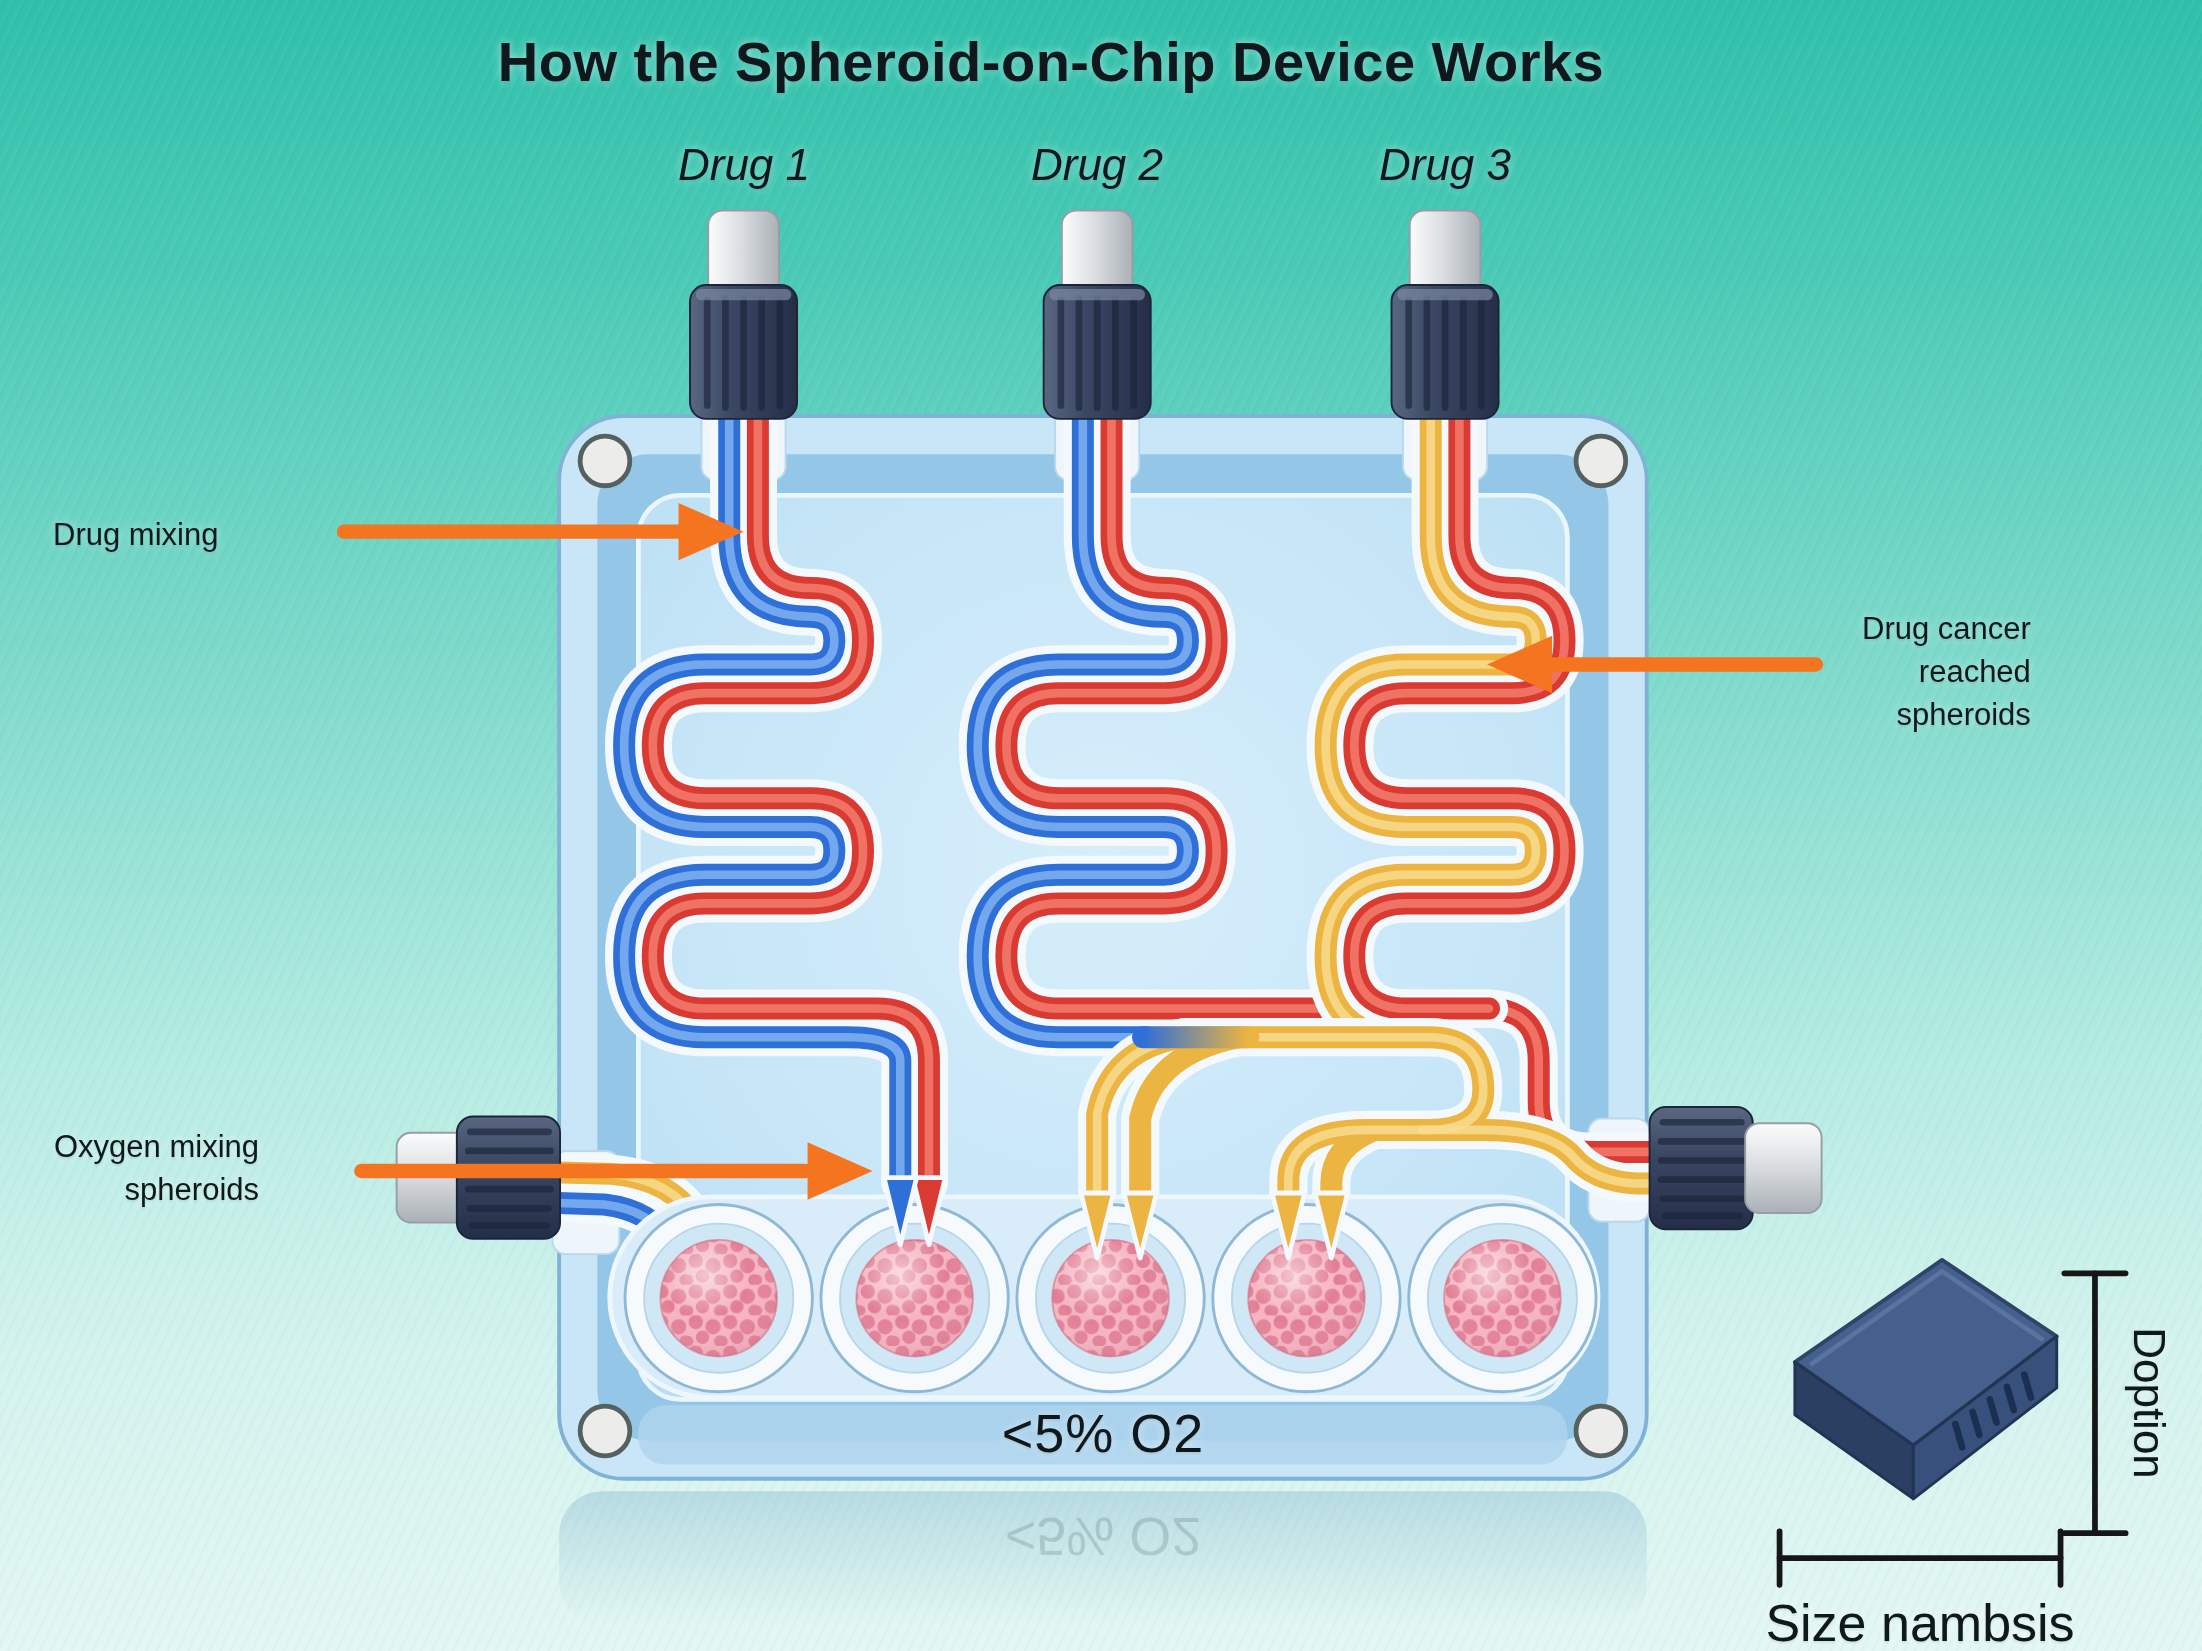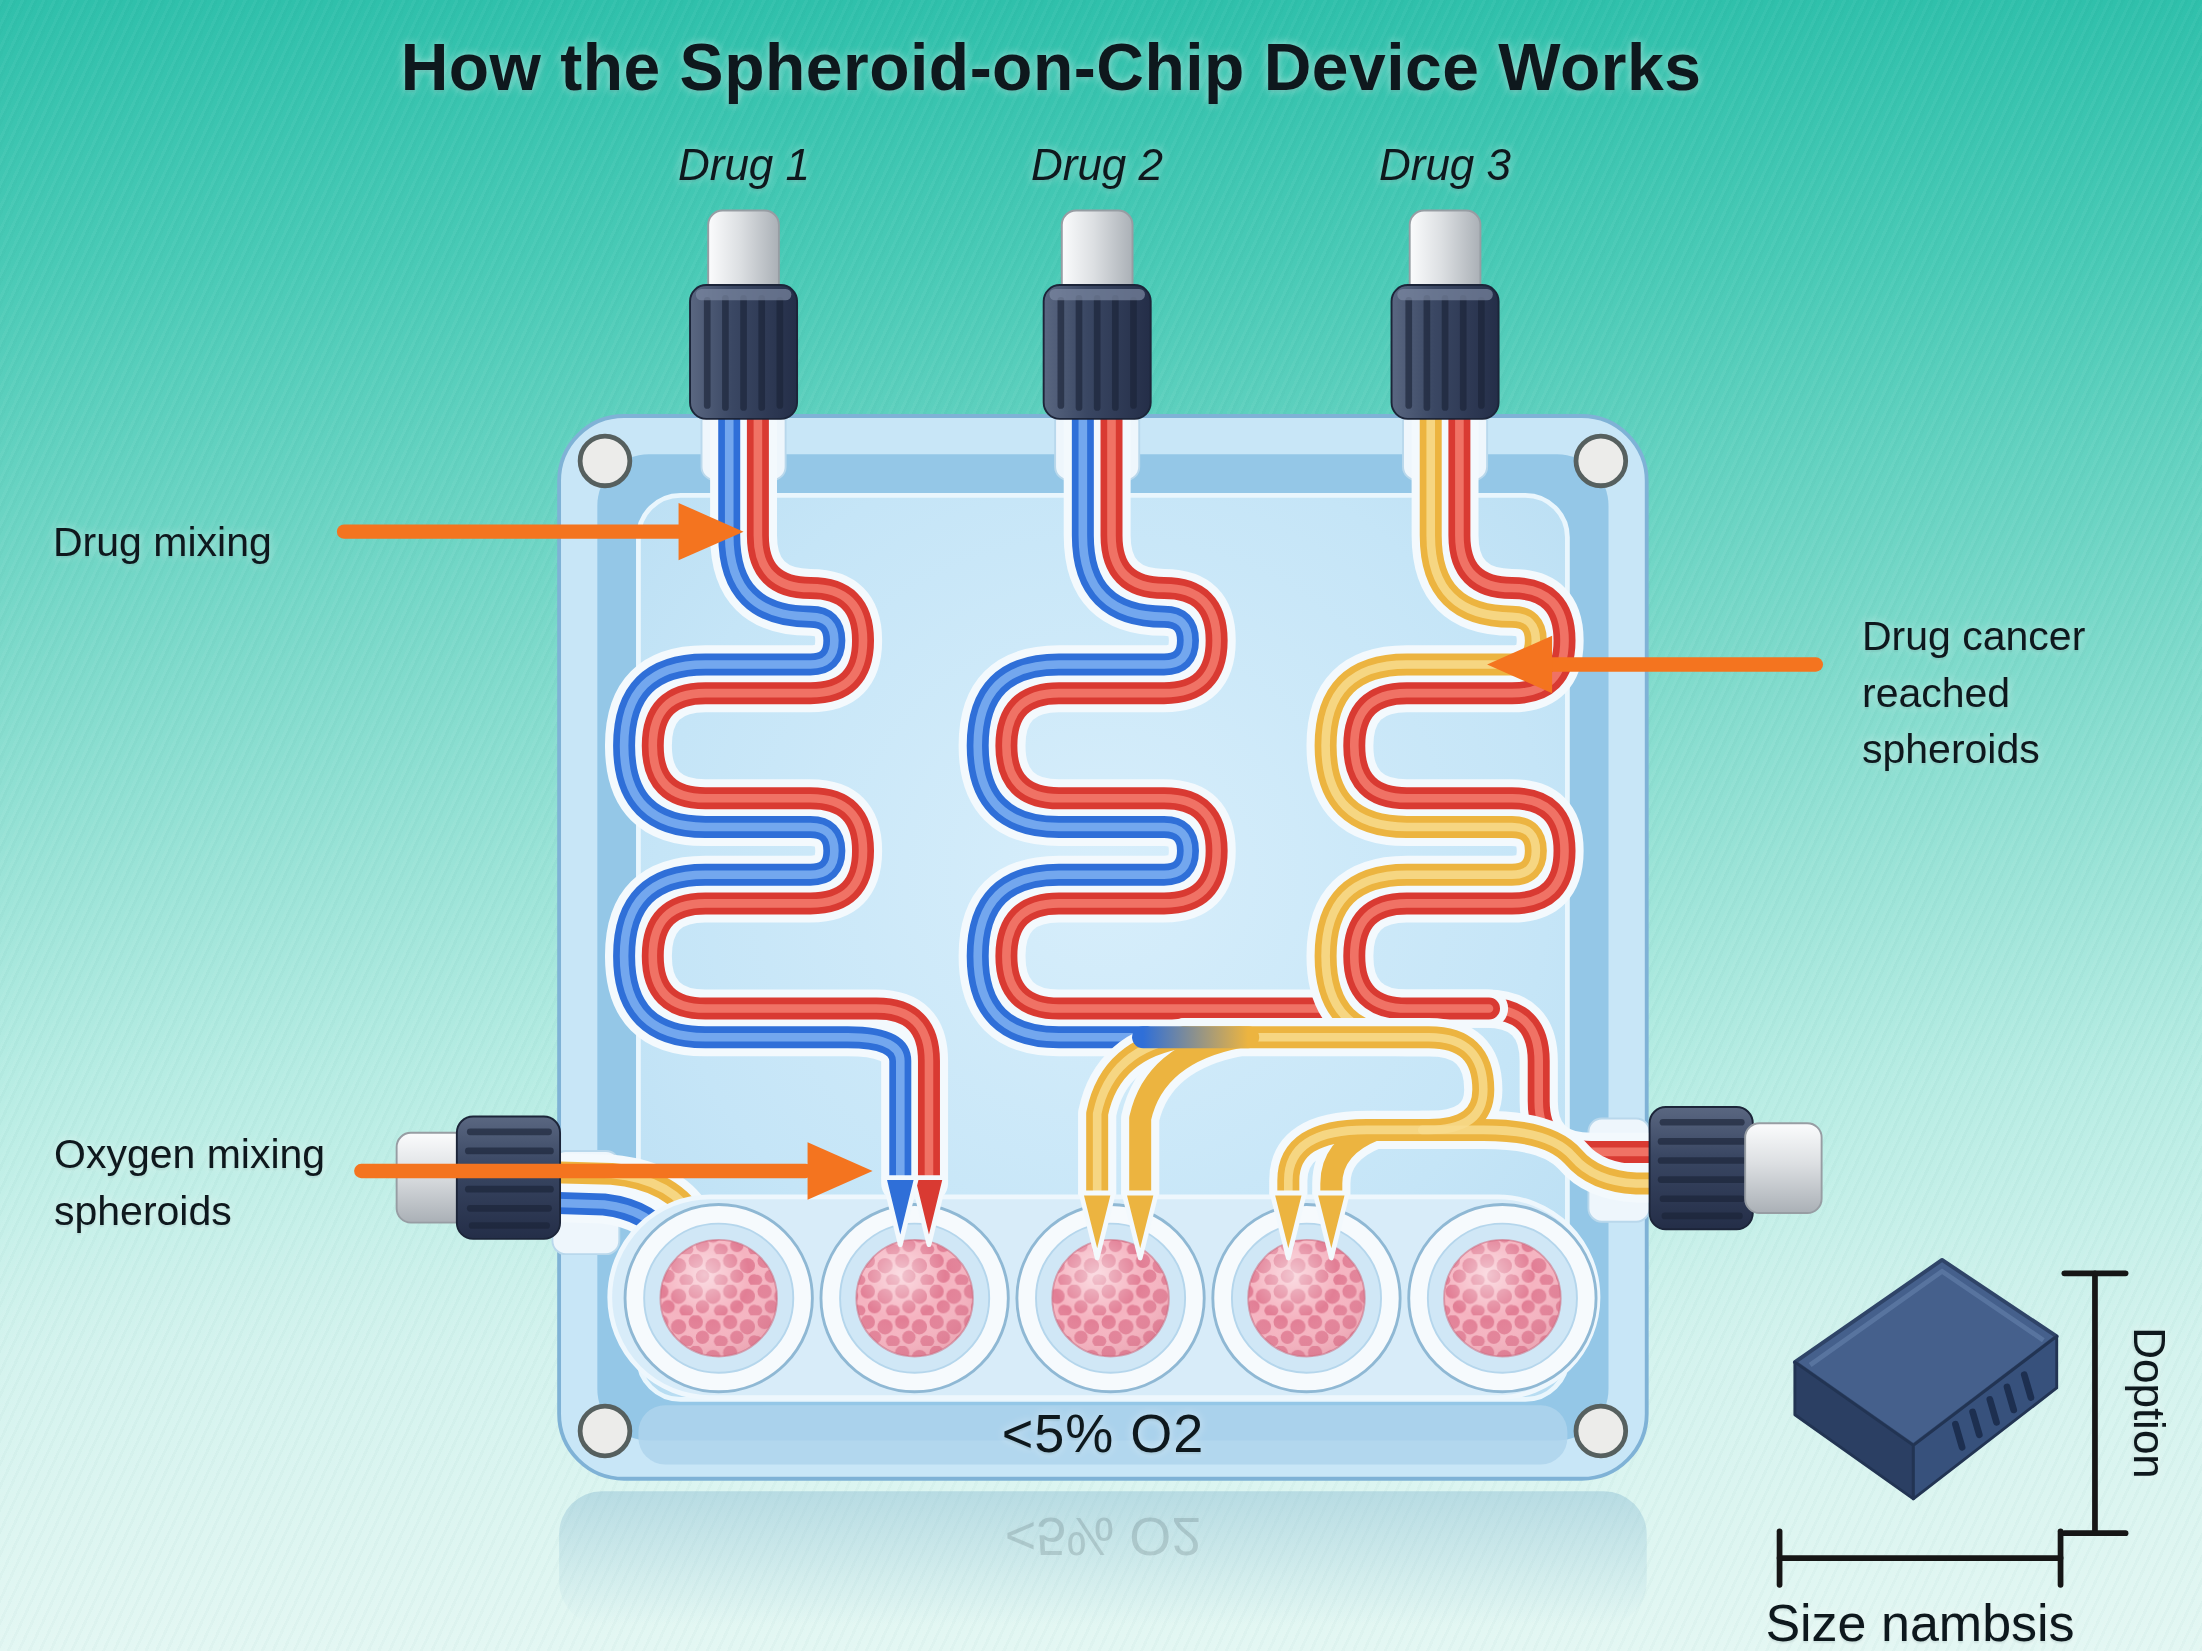--- a/index.html
+++ b/index.html
@@ -15,23 +15,23 @@
   html,body{margin:0;padding:0;}
   #canvas{
     position:relative;width:2202px;height:1652px;overflow:hidden;
     font-family:"Liberation Sans",sans-serif;color:var(--label-ink);
     background:
       repeating-linear-gradient(115deg, rgba(255,255,255,.035) 0 2.9px, rgba(20,90,85,.025) 2.9px 5.7px, transparent 5.7px 9.6px),
       linear-gradient(180deg, var(--background-top) 0%, #49cab6 16%, #7edacb 40%, #b6ecE3 65%, #d4f3ee 82%, var(--background-bottom) 100%);
   }
   svg{position:absolute;left:0;top:0;}
   .lbl{position:absolute;white-space:nowrap;text-shadow:0 0 9.6px rgba(255,255,255,.55), 0 1.9px 1.9px rgba(10,60,60,.12);}
-  #title{left:1051px;top:29px;transform:translateX(-50%);font-size:66px;font-weight:700;letter-spacing:0.5px;}
+  #title{left:1051px;top:29px;transform:translateX(-50%);font-size:56px;font-weight:700;letter-spacing:0.5px;}
   .drug-label{top:140px;transform:translateX(-50%);font-size:44px;font-weight:500;font-style:italic;}
-  .ann{font-size:41px;font-weight:500;line-height:1.38;}
+  .ann{font-size:31px;font-weight:500;line-height:1.38;text-align:right;}
   #drug-mixing{left:53px;top:514px;}
   #drug-reach{left:1862px;top:608px;}
   #oxygen{left:54px;top:1126px;}
   #o2-text{left:1103px;top:1402px;transform:translateX(-50%);font-size:54px;font-weight:500;letter-spacing:1px;}
   #o2-reflect{left:1103px;top:1506px;transform:translateX(-50%) scaleY(-1);font-size:54px;font-weight:500;opacity:.14;}
   #size-width{left:1920px;top:1593px;transform:translateX(-50%);font-size:52px;font-weight:500;}
   #size-height{left:2149px;top:1403px;transform:translate(-50%,-50%) rotate(90deg);font-size:44px;font-weight:500;}
   
   .casing{stroke:#f3f9fd;stroke-width:40;fill:none;stroke-linecap:round;stroke-linejoin:round;}
   .tube{stroke-width:23;fill:none;stroke-linecap:round;stroke-linejoin:round;}

